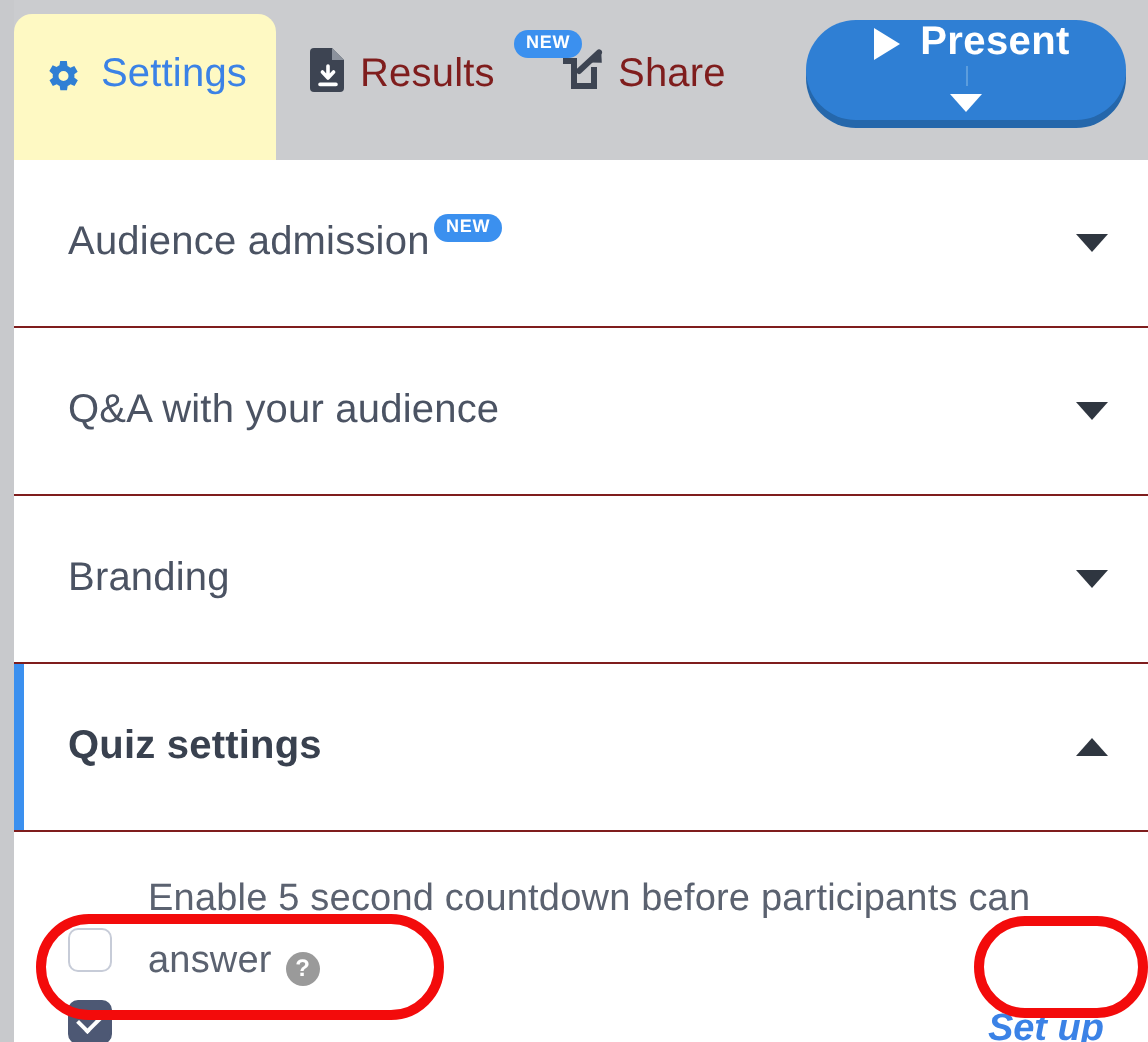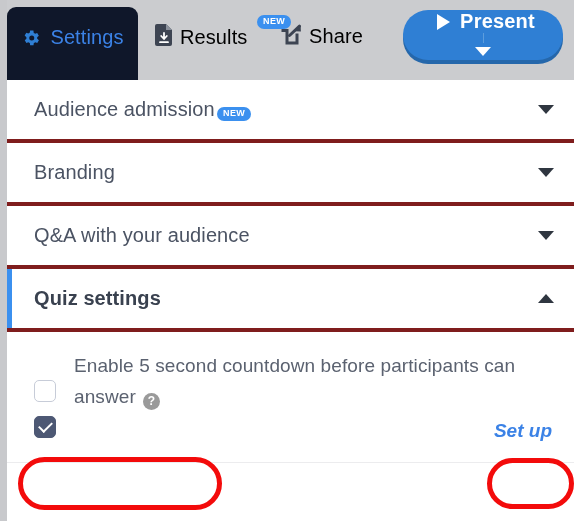--- a/index.html
+++ b/index.html
@@ -40,21 +40,21 @@
     left: 0; top: 0;
     width: 574px;
     height: 80px;
     background: #cbcccf;
   }
   .tab-active {
     position: absolute;
     left: 7px; top: 7px;
     width: 131px;
     height: 73px;
-    background: #0f172a;
+    background: #fef9c3;
     border-radius: 9px 9px 0 0;
     box-sizing: border-box;
     display: flex;
     align-items: center;
     justify-content: center;
     gap: 9px;
     padding-bottom: 12px;
   }
   .tab-active .tab-label {
     font-size: 20px;
@@ -65,21 +65,21 @@
 
   .tab {
     position: absolute;
     display: flex;
     align-items: center;
     gap: 7px;
     top: 24px;
   }
   .tab .tab-label {
     font-size: 20px;
-    color: #000000;
+    color: #7f1d1d;
     letter-spacing: .1px;
   }
   #tab-results { left: 155px; }
   #tab-share   { left: 281px; }
 
   .badge-new {
     display: inline-block;
     background: #3b90ef;
     color: #ffffff;
     font-size: 9px;
@@ -156,24 +156,24 @@
   
   .panel {
     position: absolute;
     left: 7px;
     top: 80px;
     width: 567px;
     background: #ffffff;
   }
   .acc-row {
     position: relative;
-    height: 63px;
-    display: flex;
-    align-items: center;
-    border-bottom: 4px solid #7f1d1d;
+    height: 84px;
+    display: flex;
+    align-items: center;
+    border-bottom: 1px solid #7f1d1d;
     box-sizing: border-box;
     cursor: pointer;
   }
   .acc-row .acc-title {
     position: absolute;
     left: 27px;
     font-size: 20px;
     color: #4b5363;
     letter-spacing: .1px;
   }
@@ -350,26 +350,26 @@
 
   <div class="panel">
 
     <div class="acc-row">
       <span class="acc-title">Audience admission</span>
       <span class="badge-new acc-badge">NEW</span>
       <span class="caret down"></span>
     </div>
 
     <div class="acc-row">
+      <span class="acc-title">Q&amp;A with your audience</span>
+      <span class="caret down"></span>
+    </div>
+
+    <div class="acc-row">
       <span class="acc-title">Branding</span>
-      <span class="caret down"></span>
-    </div>
-
-    <div class="acc-row">
-      <span class="acc-title">Q&amp;A with your audience</span>
       <span class="caret down"></span>
     </div>
 
     <div class="acc-row active">
       <span class="acc-accent"></span>
       <span class="acc-title">Quiz settings</span>
       <span class="caret up"></span>
     </div>
 
     <div class="quiz-body">

